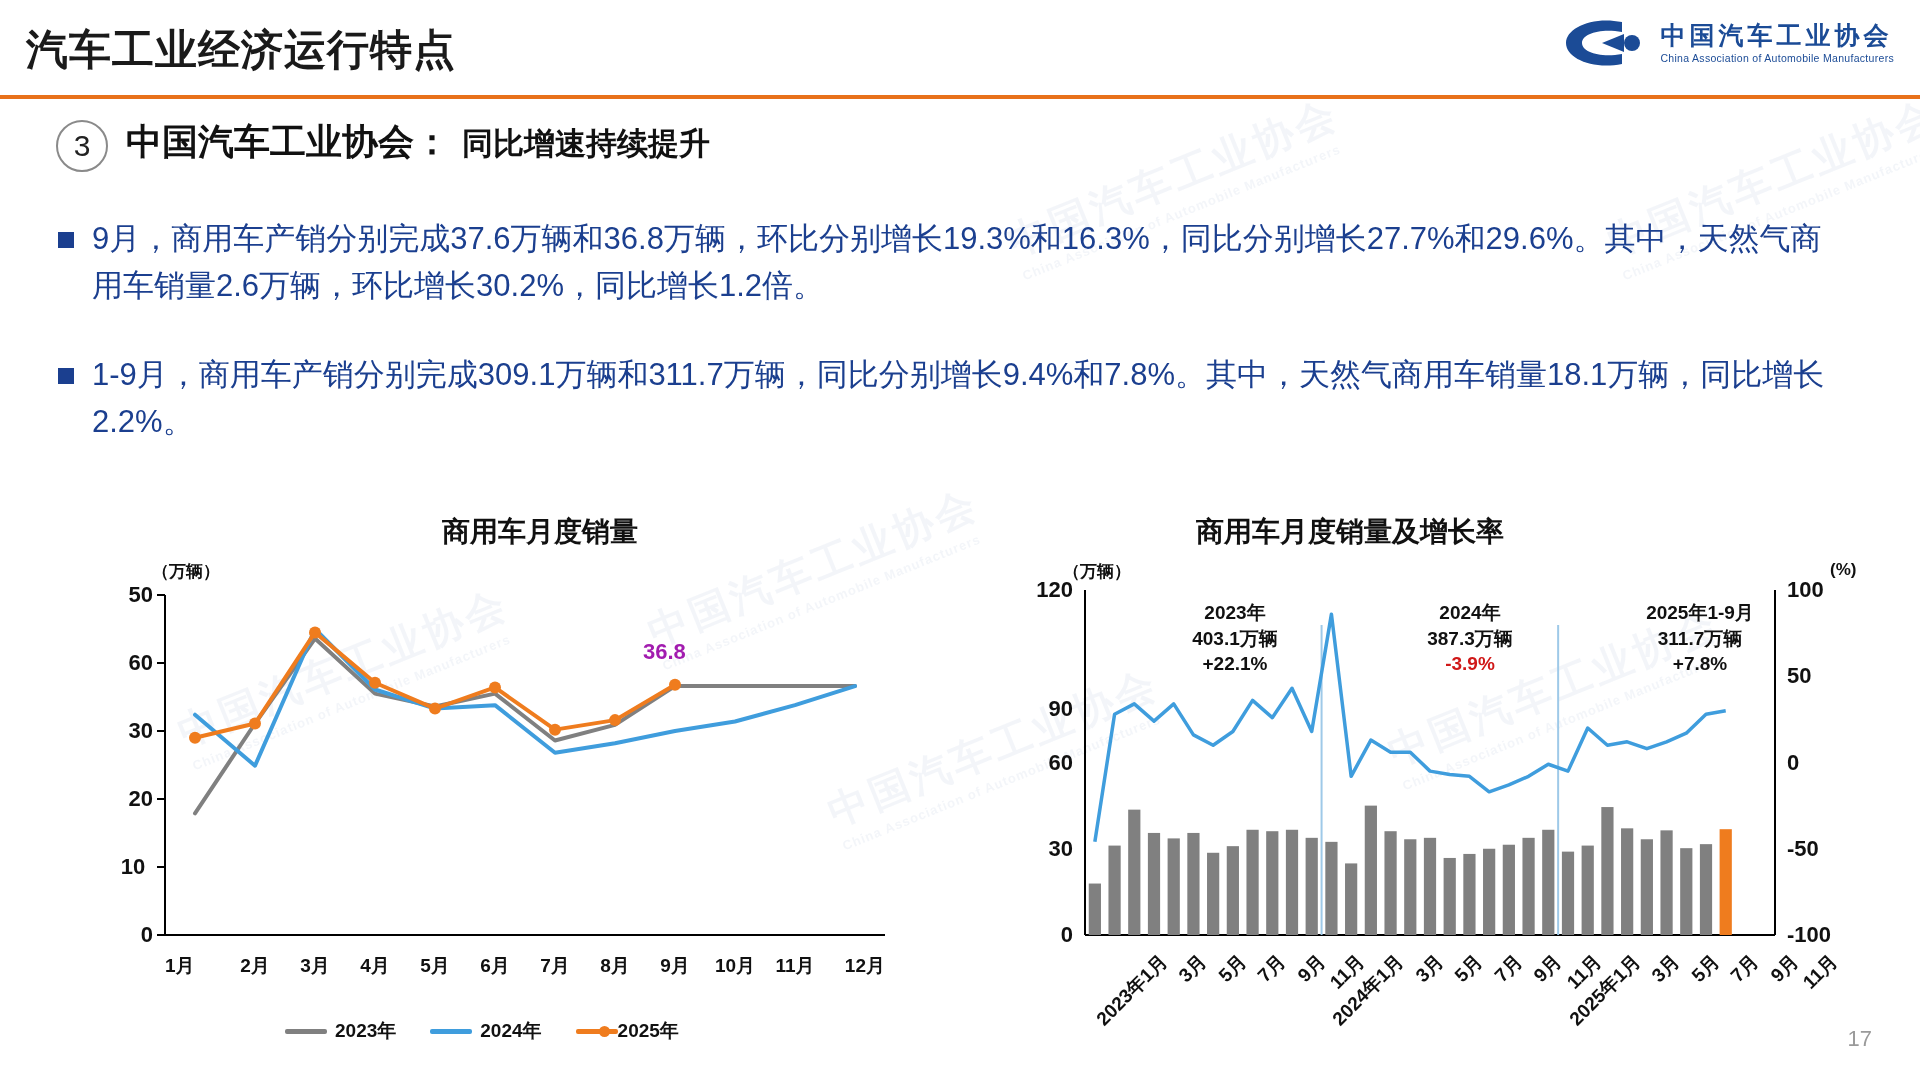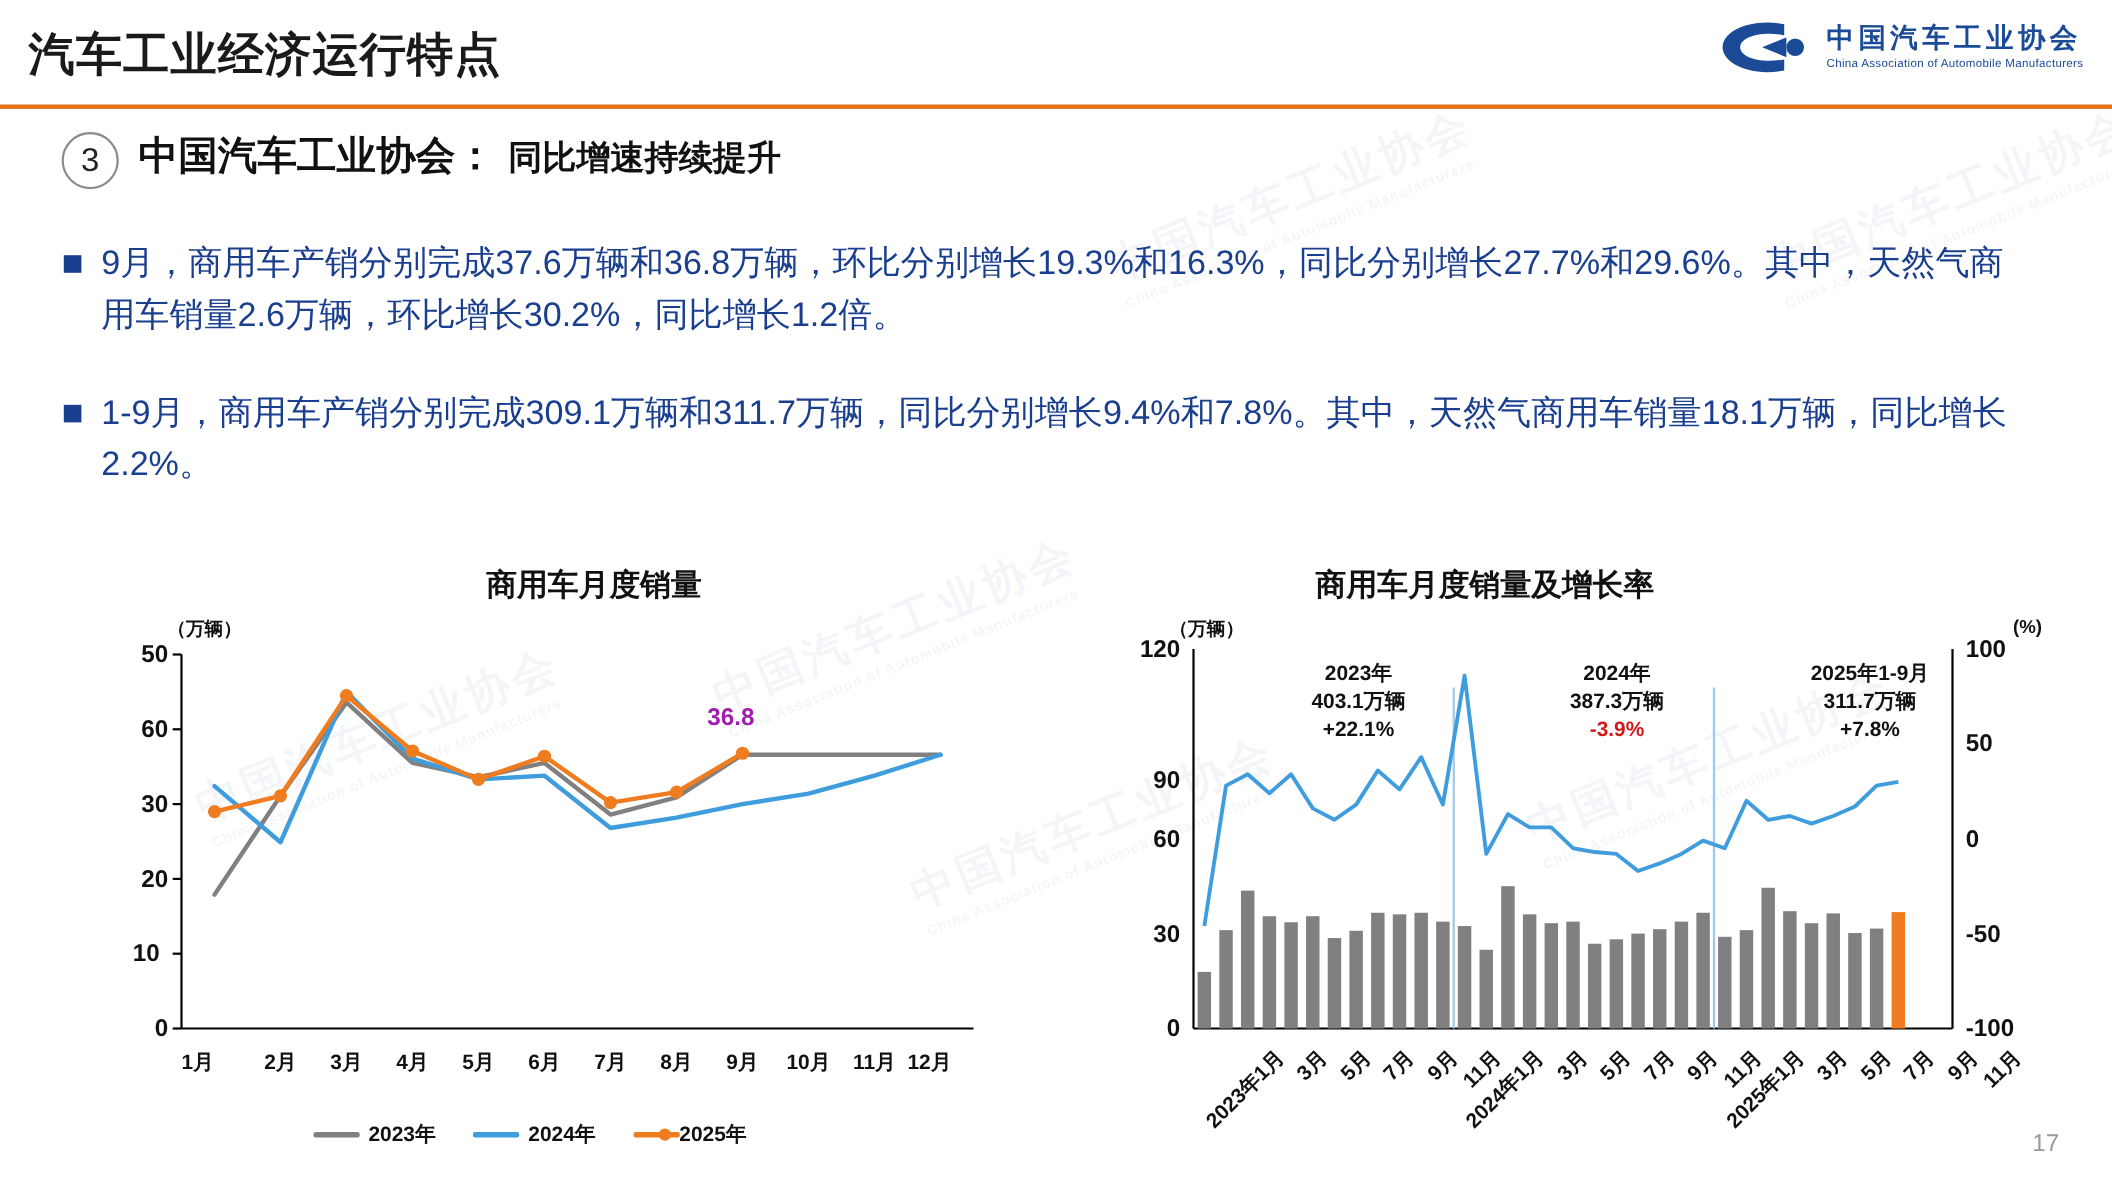--- a/index.html
+++ b/index.html
@@ -257,21 +257,21 @@
 <div class="x-label" style="left: 225px; top: 953px; width: 60px; text-align: center;">2月</div>
 <div class="x-label" style="left: 285px; top: 953px; width: 60px; text-align: center;">3月</div>
 <div class="x-label" style="left: 345px; top: 953px; width: 60px; text-align: center;">4月</div>
 <div class="x-label" style="left: 405px; top: 953px; width: 60px; text-align: center;">5月</div>
 <div class="x-label" style="left: 465px; top: 953px; width: 60px; text-align: center;">6月</div>
 <div class="x-label" style="left: 525px; top: 953px; width: 60px; text-align: center;">7月</div>
 <div class="x-label" style="left: 585px; top: 953px; width: 60px; text-align: center;">8月</div>
 <div class="x-label" style="left: 645px; top: 953px; width: 60px; text-align: center;">9月</div>
 <div class="x-label" style="left: 705px; top: 953px; width: 60px; text-align: center;">10月</div>
 <div class="x-label" style="left: 765px; top: 953px; width: 60px; text-align: center;">11月</div>
-<div class="x-label" style="left: 825px; top: 953px; width: 60px; text-align: left;">12月</div>
+<div class="x-label" style="left: 825px; top: 953px; width: 60px; text-align: right;">12月</div>
 <div class="data-label" style="left: 643px; top: 638.76px;">36.8</div>
 <div class="tick-label" style="left: 1027px; top: 922px; width: 46px; text-align: right;">0</div>
 <div class="tick-label" style="left: 1027px; top: 835.75px; width: 46px; text-align: right;">30</div>
 <div class="tick-label" style="left: 1027px; top: 749.5px; width: 46px; text-align: right;">60</div>
 <div class="tick-label" style="left: 1027px; top: 696px; width: 46px; text-align: right;">90</div>
 <div class="tick-label" style="left: 1027px; top: 577px; width: 46px; text-align: right;">120</div>
 <div class="tick-label" style="left: 1787px; top: 922px; width: 60px; text-align: left;">-100</div>
 <div class="tick-label" style="left: 1787px; top: 835.75px; width: 60px; text-align: left;">-50</div>
 <div class="tick-label" style="left: 1787px; top: 749.5px; width: 60px; text-align: left;">0</div>
 <div class="tick-label" style="left: 1787px; top: 663.25px; width: 60px; text-align: left;">50</div>

